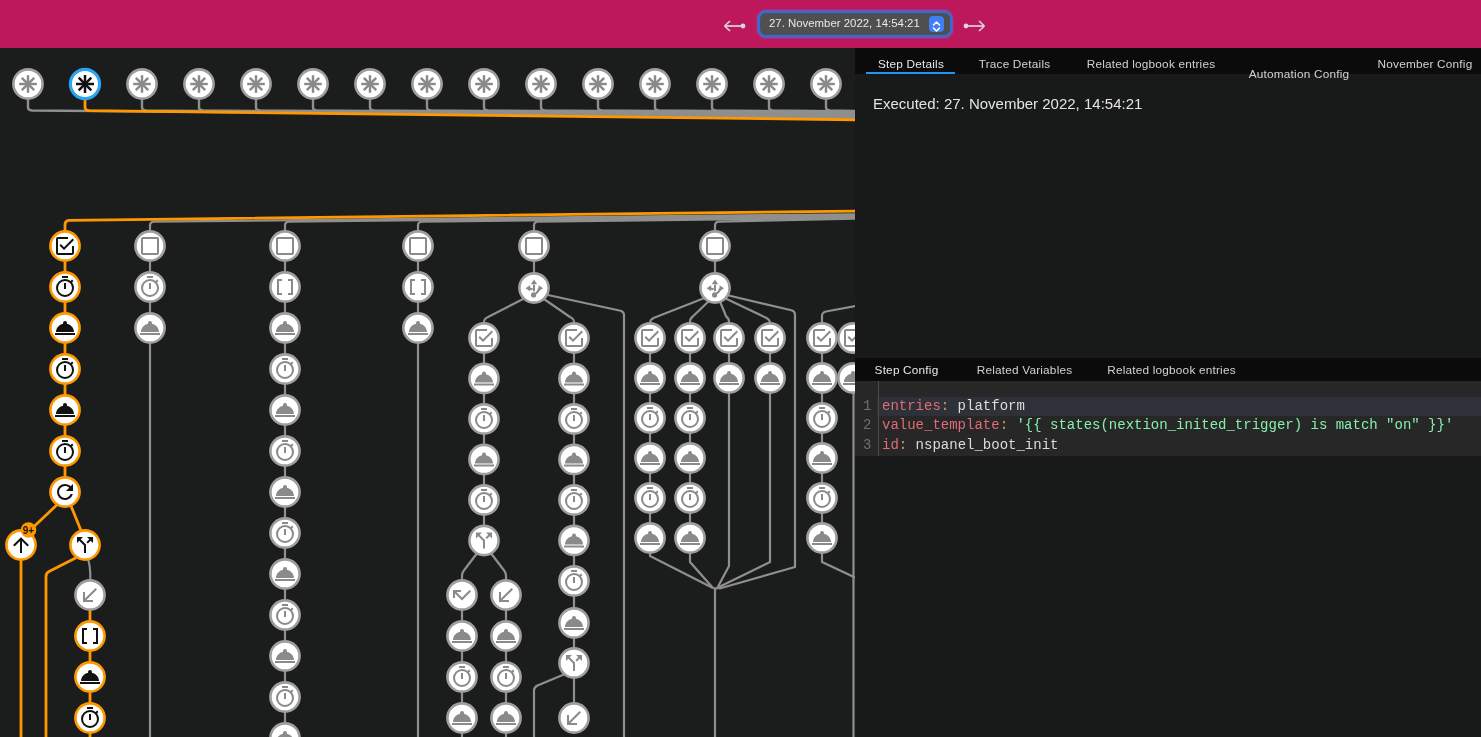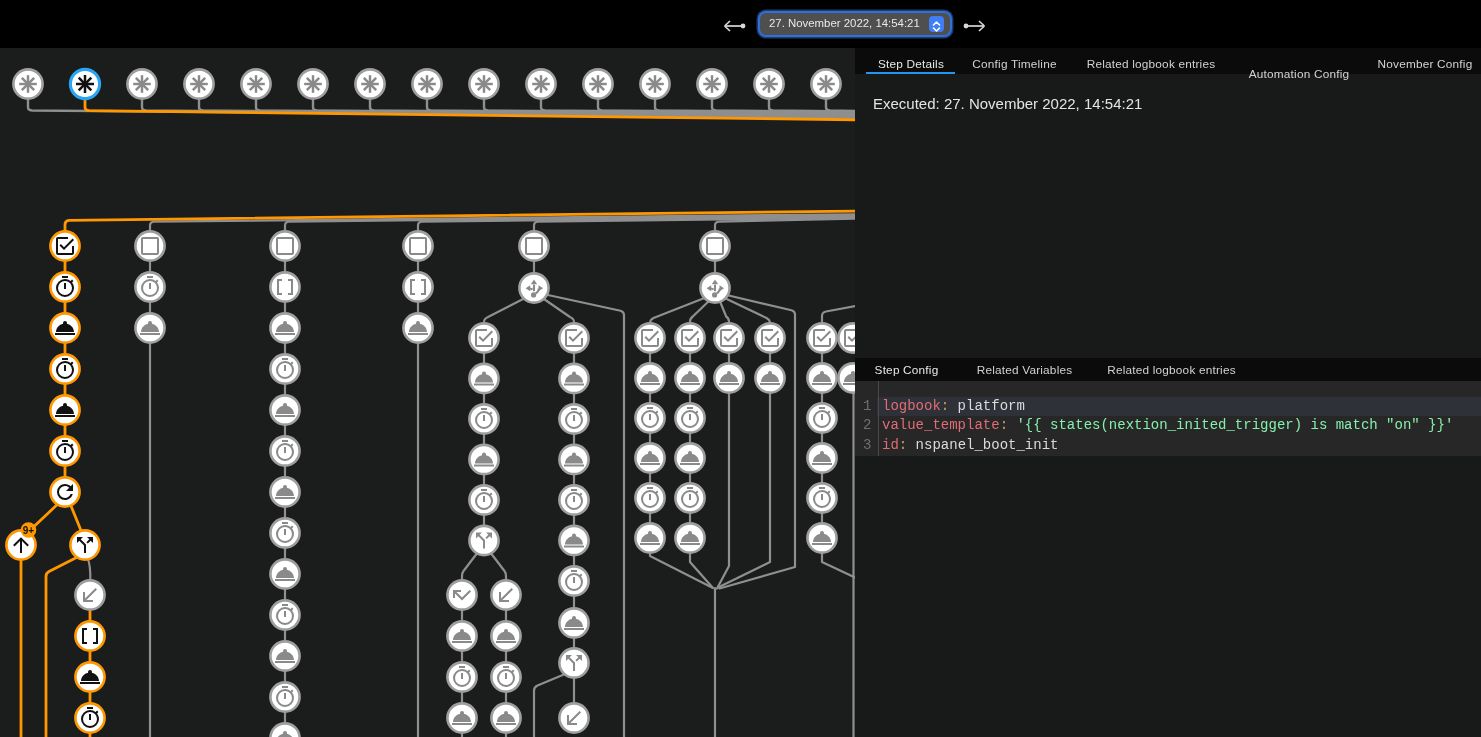--- a/index.html
+++ b/index.html
@@ -1,17 +1,17 @@
 <!DOCTYPE html>
 <html><head><meta charset="utf-8">
 <style>
 * { margin:0; padding:0; box-sizing:border-box; }
 html,body { width:1481px; height:737px; background:#171717; overflow:hidden;
   font-family:"Liberation Sans",sans-serif; }
-#header { position:absolute; left:0; top:0; width:1481px; height:48px; background:#000000; z-index:5; }
+#header { position:absolute; left:0; top:0; width:1481px; height:48px; background:#be185d; z-index:5; }
 #graph { position:absolute; left:0; top:48px; width:855px; height:689px; background:#1b1c1c; }
 #panel { position:absolute; left:855px; top:48px; width:626px; height:689px; background:#181919; z-index:4; }
 .tabbar { position:absolute; left:0; width:626px; background:#0b0b0b; }
 .tab { position:absolute; font-size:11.8px; letter-spacing:0.2px; color:#d2d2d2; white-space:nowrap; transform:translateX(-50%); }
 .tab.sel { color:#e8e8e8; }
 .underline { position:absolute; height:2.5px; background:#2196f3; bottom:0; }
 #code { position:absolute; left:0; top:332.5px; width:626px; height:75px; background:#272727;
   font-family:"Liberation Mono",monospace; font-size:14px; line-height:19.5px; white-space:pre; }
 .gut { position:absolute; left:0; width:16.5px; text-align:right; color:#6f6f6f; }
 .cl { position:absolute; left:27px; }
@@ -540,35 +540,35 @@
   <div style="position:absolute;left:929px;top:15.5px;width:15px;height:16px;background:#3f7ef4;border-radius:4px;text-align:center;padding-top:2.5px;"><svg width="9" height="11" viewBox="0 0 9 11">
         <g stroke="#ffffff" stroke-width="1.6" fill="none" stroke-linecap="round" stroke-linejoin="round">
           <path d="M1.5,4 L4.5,1 L7.5,4"></path>
           <path d="M1.5,7 L4.5,10 L7.5,7"></path>
         </g>
       </svg></div>
 </div>
 <div id="panel">
   <div class="tabbar" style="top:0;height:26px;">
     <div class="tab sel" style="left:56px;top:9px;">Step Details</div>
-    <div class="tab" style="left:159.5px;top:9px;">Config Timeline</div>
+    <div class="tab" style="left:159.5px;top:9px;">Trace Details</div>
     <div class="tab" style="left:296px;top:9px;">Related logbook entries</div>
     <div class="tab" style="left:444px;top:19px;">Automation Config</div>
     <div class="tab" style="left:570px;top:9px;">November Config</div>
     <div class="underline" style="left:11px;width:89px;"></div>
   </div>
   <div style="position:absolute;left:18px;top:47px;font-size:15px;color:#e4e4e4;">Executed: 27. November 2022, 14:54:21</div>
   <div class="tabbar" style="top:310px;height:39px;">
     <div class="tab sel" style="left:51.5px;top:5px;">Step Config</div>
     <div class="tab" style="left:169.5px;top:5px;">Related Variables</div>
     <div class="tab" style="left:316.5px;top:5px;">Related logbook entries</div>
     <div class="underline" style="left:9px;width:91px;"></div>
   </div>
   <div id="code">
     <div style="position:absolute;left:22px;top:16px;height:19.5px;width:604px;background:#2e3138;"></div>
     <div style="position:absolute;left:22.5px;top:0;width:1px;height:75px;background:#4a4a4a;"></div>
     <div class="gut" style="top:16px;">1</div>
     <div class="gut" style="top:35.5px;">2</div>
     <div class="gut" style="top:55px;">3</div>
-    <div class="cl" style="top:16px;"><span class="k">logbook</span><span class="c">:</span><span class="w"> platform</span></div>
+    <div class="cl" style="top:16px;"><span class="k">entries</span><span class="c">:</span><span class="w"> platform</span></div>
     <div class="cl" style="top:35.5px;"><span class="k">value_template</span><span class="c">:</span><span class="w"> </span><span class="s">'{{ states(nextion_inited_trigger) is match "on" }}'</span></div>
     <div class="cl" style="top:55px;"><span class="k">id</span><span class="c">:</span><span class="w"> nspanel_boot_init</span></div>
   </div>
 </div>
 </body></html>

